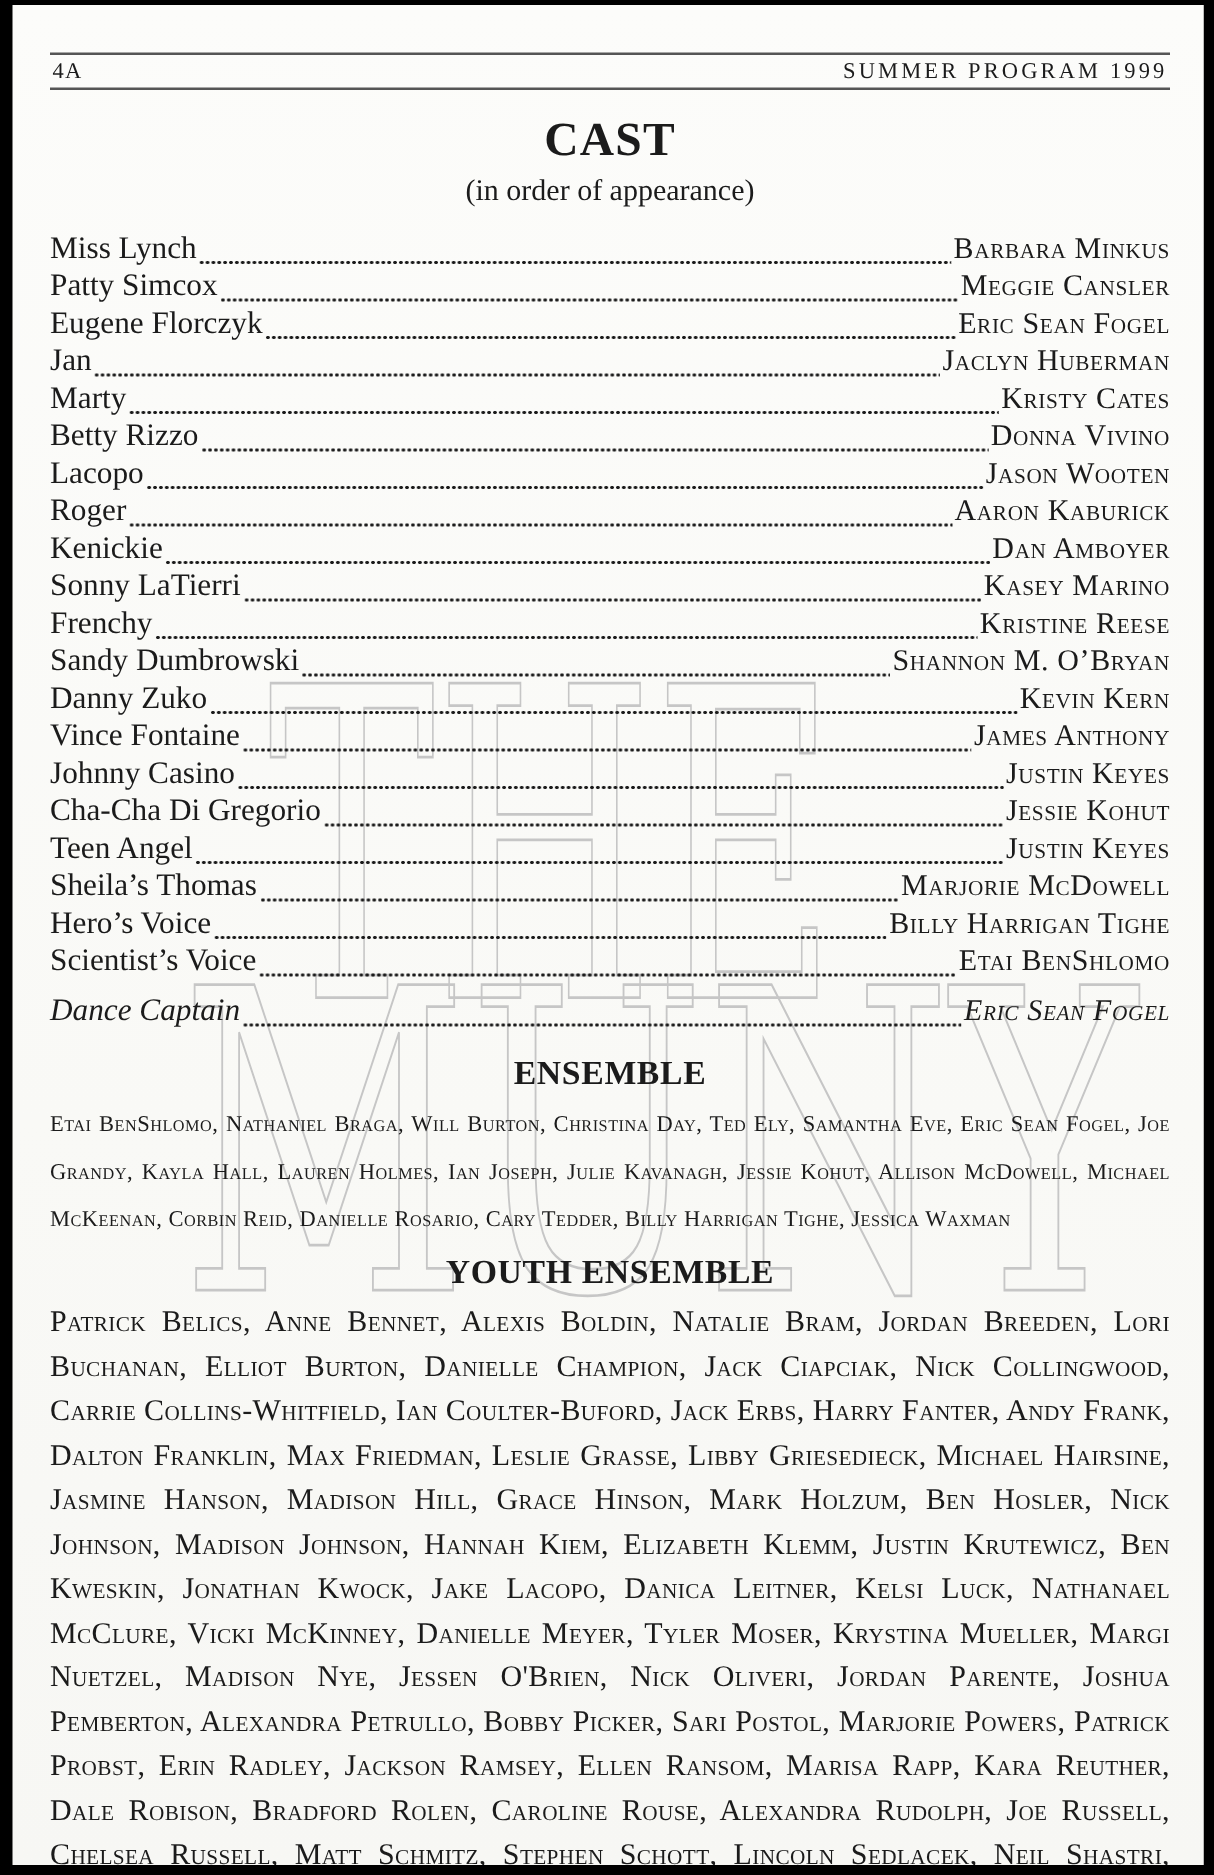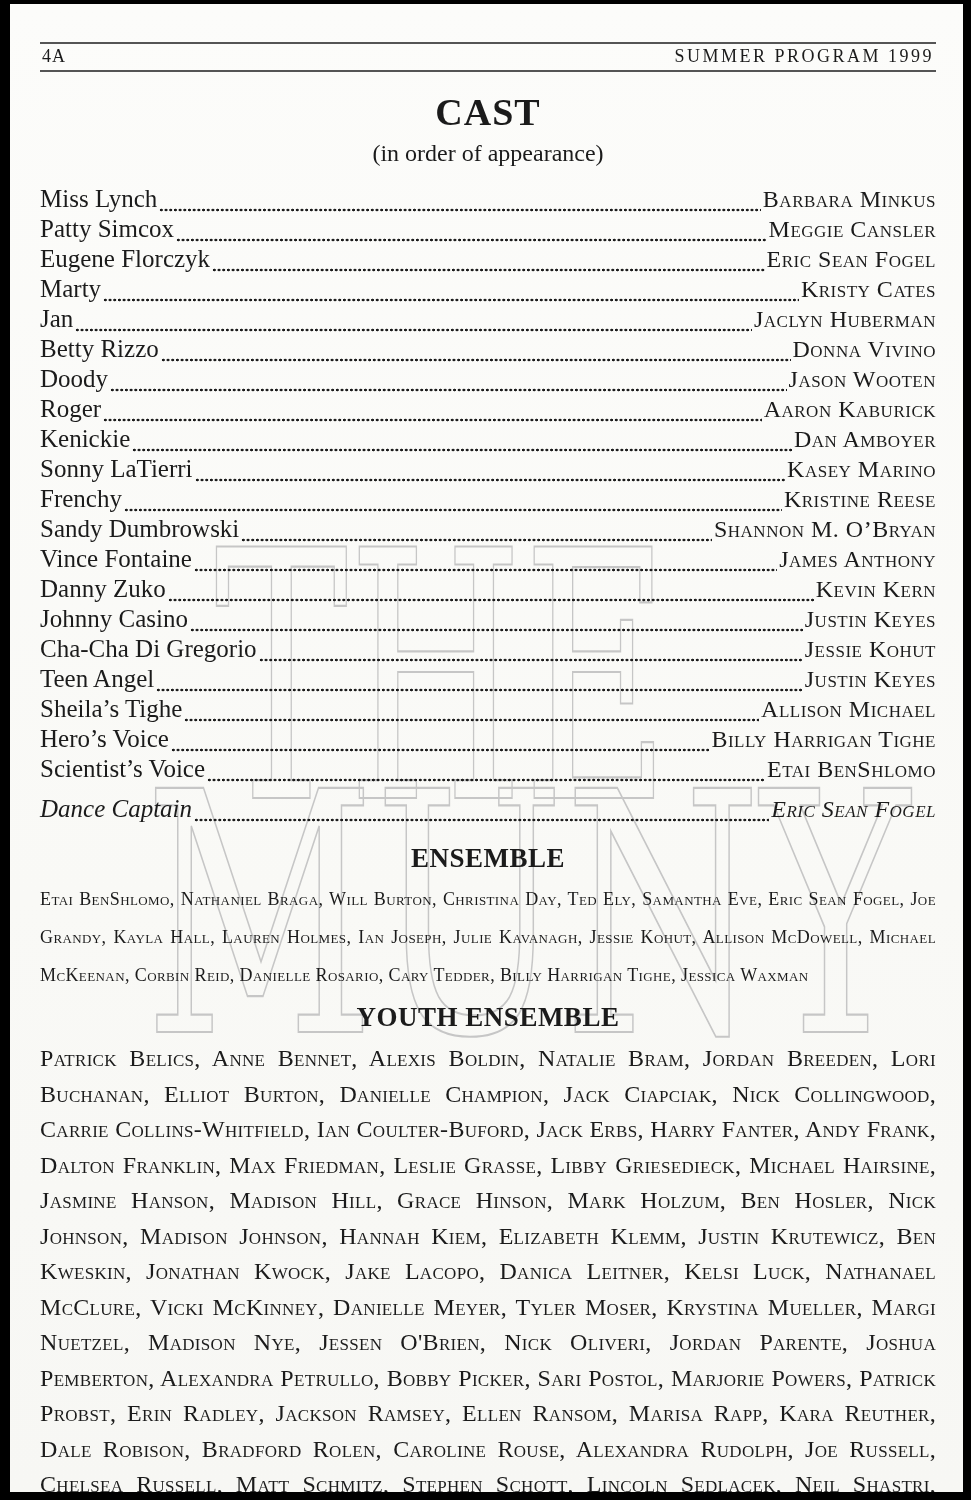--- a/index.html
+++ b/index.html
@@ -147,36 +147,36 @@
           <span class="role">Patty Simcox</span>
           <span class="dots"></span>
           <span class="actor">Meggie Cansler</span>
         </div>
         <div class="cast-row">
           <span class="role">Eugene Florczyk</span>
           <span class="dots"></span>
           <span class="actor">Eric Sean Fogel</span>
         </div>
         <div class="cast-row">
+          <span class="role">Jan</span>
+          <span class="dots"></span>
+          <span class="actor">Jaclyn Huberman</span>
+        </div>
+        <div class="cast-row">
           <span class="role">Marty</span>
           <span class="dots"></span>
           <span class="actor">Kristy Cates</span>
         </div>
         <div class="cast-row">
-          <span class="role">Jan</span>
-          <span class="dots"></span>
-          <span class="actor">Jaclyn Huberman</span>
-        </div>
-        <div class="cast-row">
           <span class="role">Betty Rizzo</span>
           <span class="dots"></span>
           <span class="actor">Donna Vivino</span>
         </div>
         <div class="cast-row">
-          <span class="role">Doody</span>
+          <span class="role">Lacopo</span>
           <span class="dots"></span>
           <span class="actor">Jason Wooten</span>
         </div>
         <div class="cast-row">
           <span class="role">Roger</span>
           <span class="dots"></span>
           <span class="actor">Aaron Kaburick</span>
         </div>
         <div class="cast-row">
           <span class="role">Kenickie</span>
@@ -192,48 +192,48 @@
           <span class="role">Frenchy</span>
           <span class="dots"></span>
           <span class="actor">Kristine Reese</span>
         </div>
         <div class="cast-row">
           <span class="role">Sandy Dumbrowski</span>
           <span class="dots"></span>
           <span class="actor">Shannon M. O’Bryan</span>
         </div>
         <div class="cast-row">
+          <span class="role">Danny Zuko</span>
+          <span class="dots"></span>
+          <span class="actor">Kevin Kern</span>
+        </div>
+        <div class="cast-row">
           <span class="role">Vince Fontaine</span>
           <span class="dots"></span>
           <span class="actor">James Anthony</span>
         </div>
         <div class="cast-row">
-          <span class="role">Danny Zuko</span>
-          <span class="dots"></span>
-          <span class="actor">Kevin Kern</span>
-        </div>
-        <div class="cast-row">
           <span class="role">Johnny Casino</span>
           <span class="dots"></span>
           <span class="actor">Justin Keyes</span>
         </div>
         <div class="cast-row">
           <span class="role">Cha-Cha Di Gregorio</span>
           <span class="dots"></span>
           <span class="actor">Jessie Kohut</span>
         </div>
         <div class="cast-row">
           <span class="role">Teen Angel</span>
           <span class="dots"></span>
           <span class="actor">Justin Keyes</span>
         </div>
         <div class="cast-row">
-          <span class="role">Sheila’s Tighe</span>
-          <span class="dots"></span>
-          <span class="actor">Allison Michael</span>
+          <span class="role">Sheila’s Thomas</span>
+          <span class="dots"></span>
+          <span class="actor">Marjorie McDowell</span>
         </div>
         <div class="cast-row">
           <span class="role">Hero’s Voice</span>
           <span class="dots"></span>
           <span class="actor">Billy Harrigan Tighe</span>
         </div>
         <div class="cast-row">
           <span class="role">Scientist’s Voice</span>
           <span class="dots"></span>
           <span class="actor">Etai BenShlomo</span>

